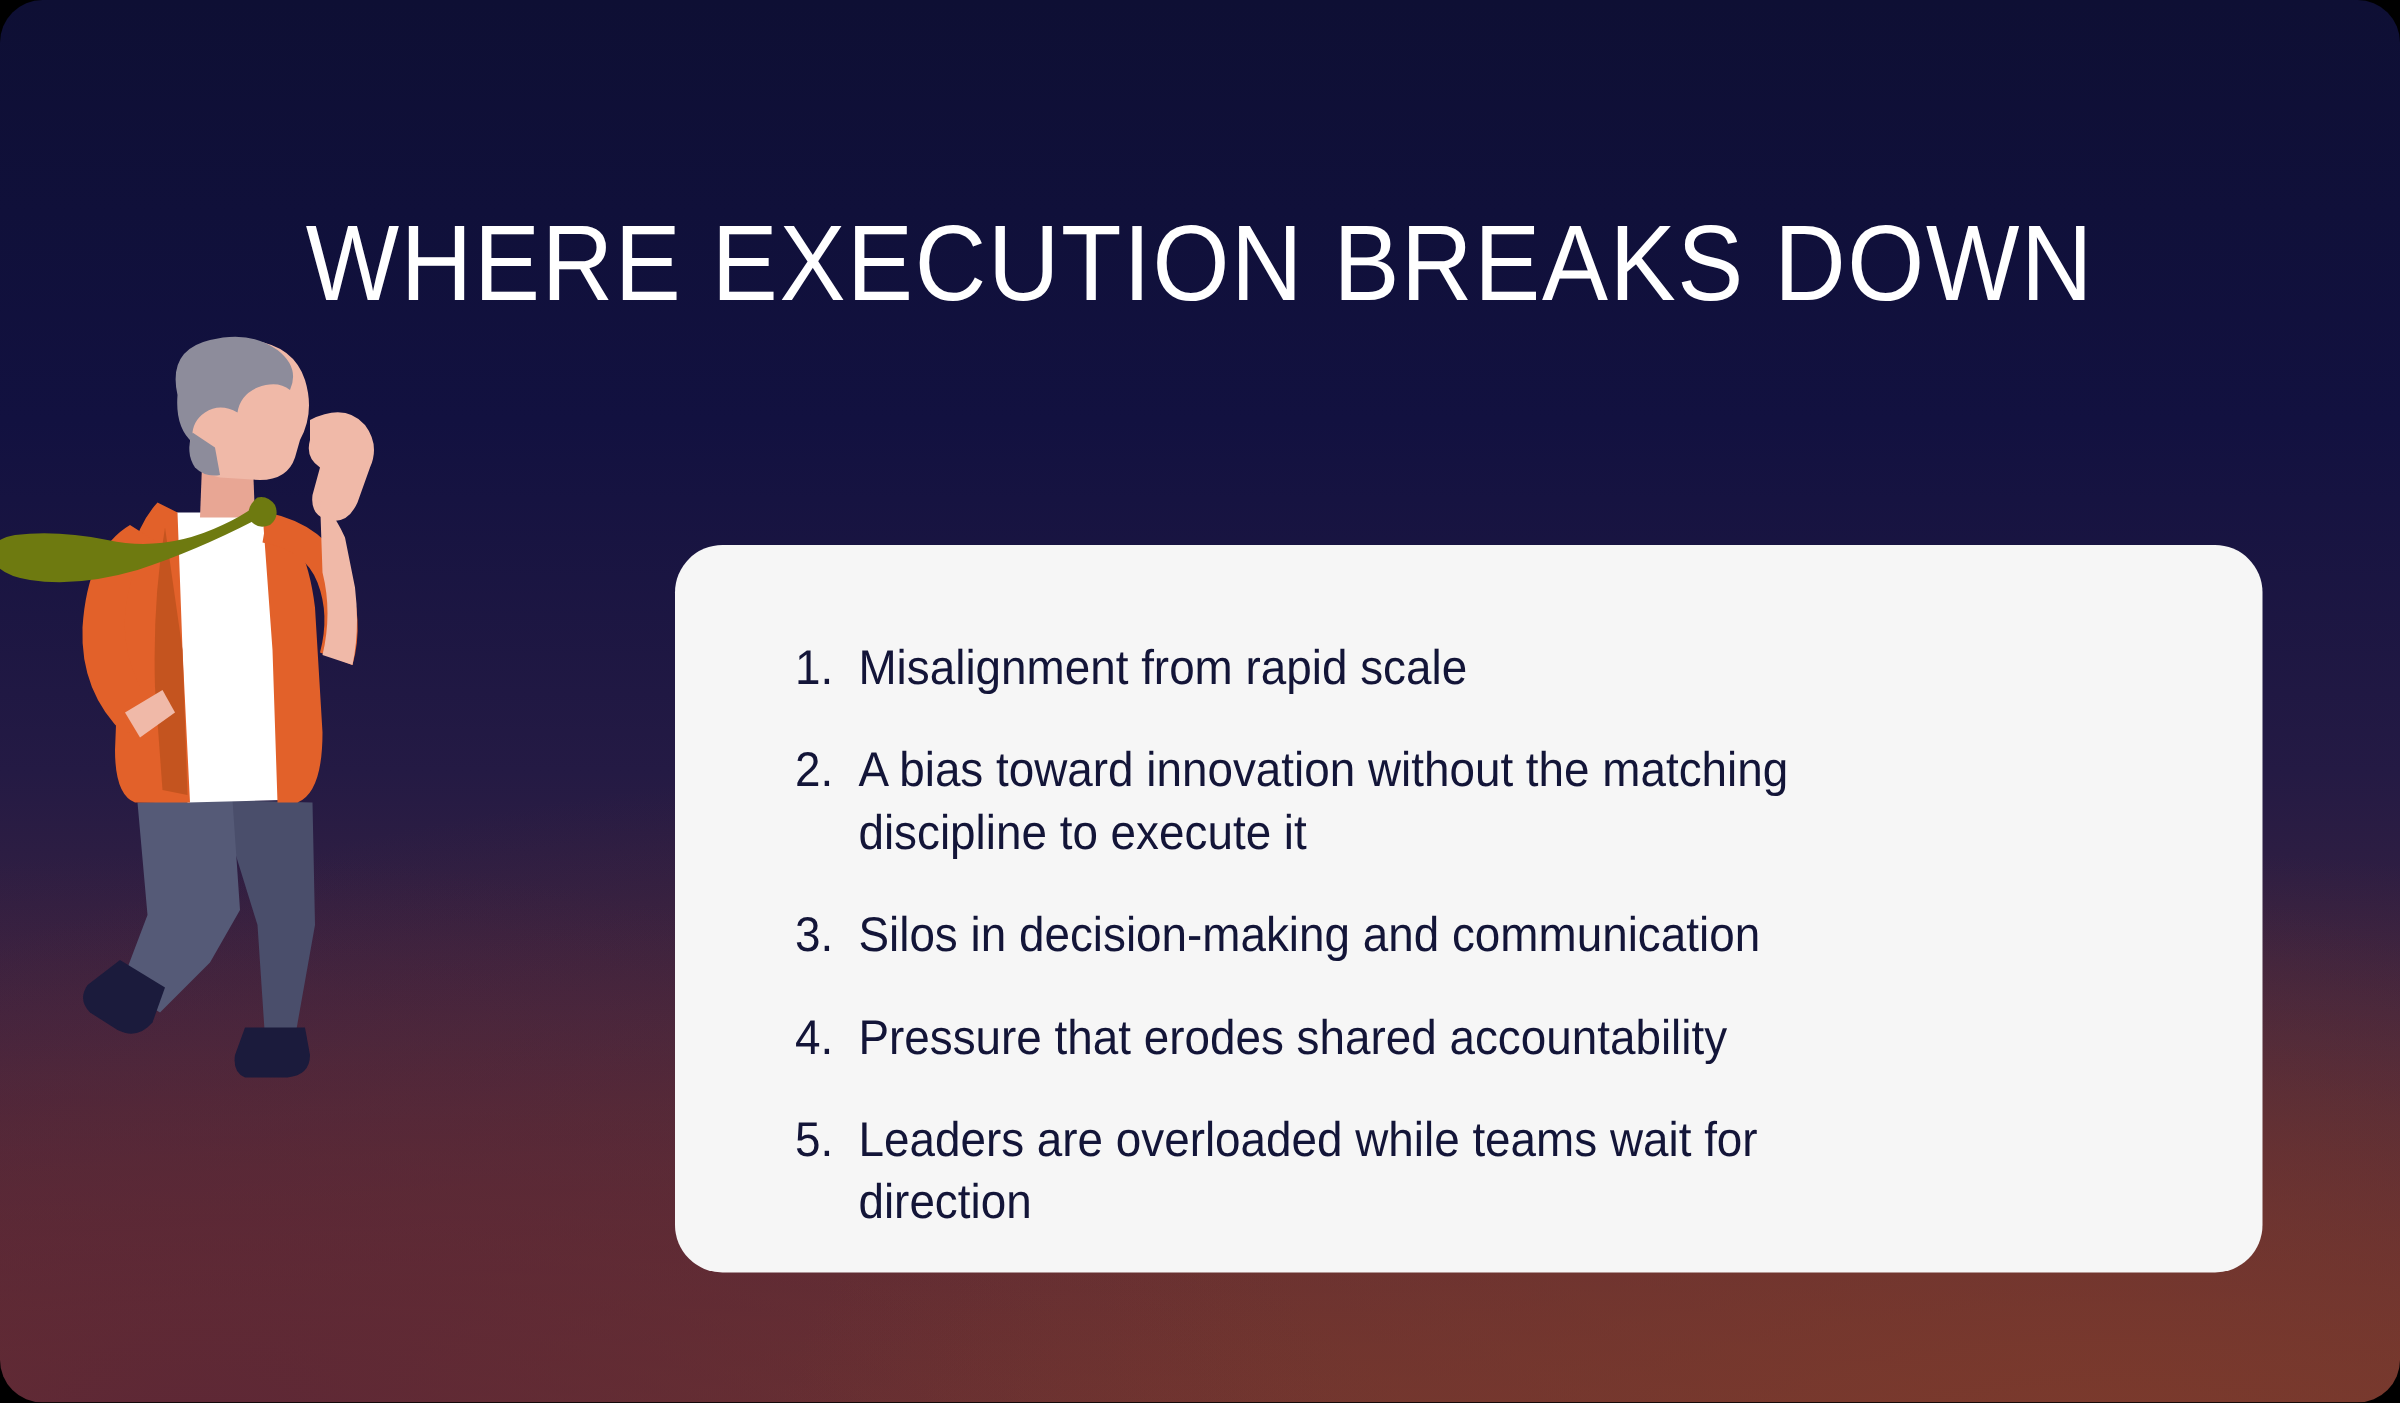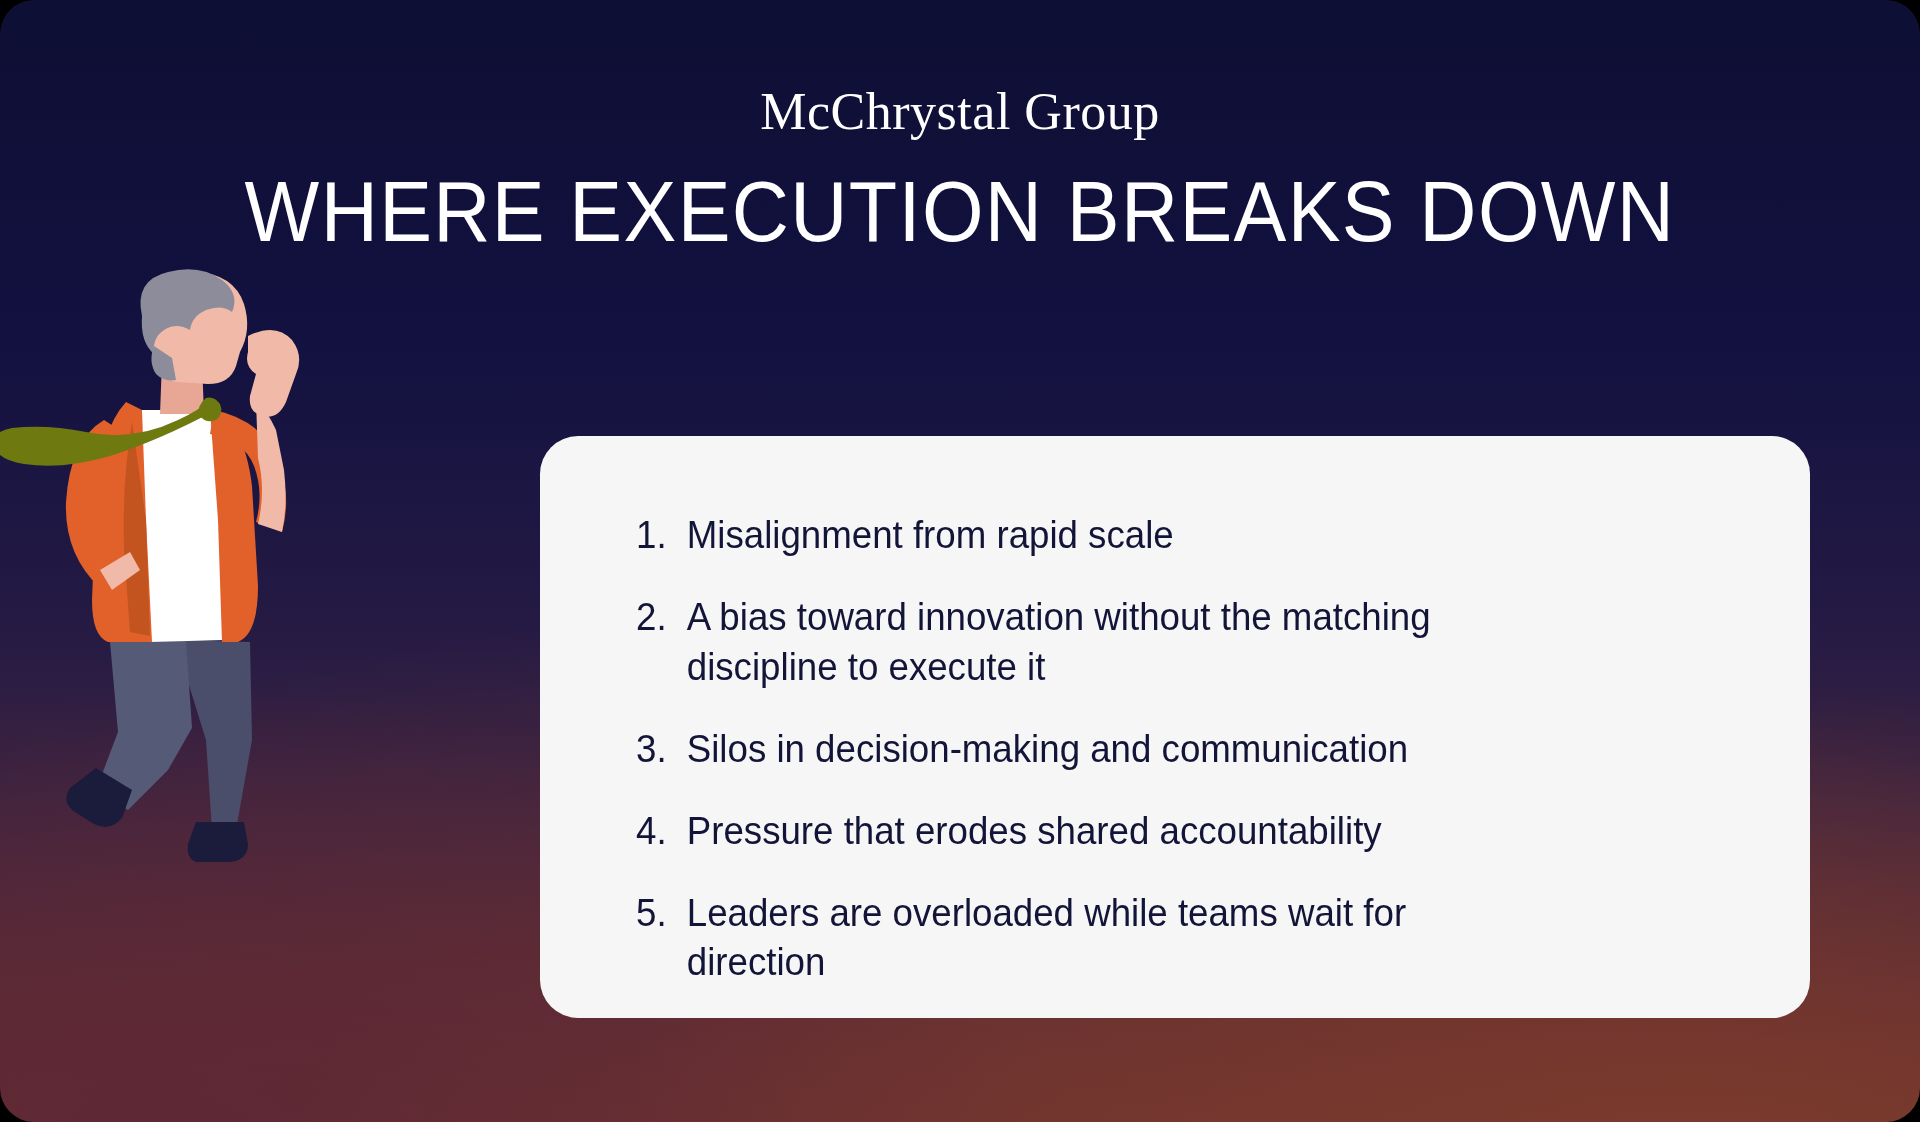--- a/index.html
+++ b/index.html
@@ -100,21 +100,20 @@
     width: 360px;
     height: 620px;
   }
   .person svg { display: block; width: 100%; height: 100%; overflow: visible; }
 </style>
 </head>
 <body>
 
 <div class="slide">
 
-  <div class="logo">McChrystal Group</div>
 
   <div class="headline">WHERE EXECUTION BREAKS DOWN</div>
 
   <div class="person">
     <svg viewBox="0 0 360 620" xmlns="http://www.w3.org/2000/svg">
 
       <path d="M175 370 L250 372 L252 470 L236 560 L212 560 L206 470 Z" fill="#4A4E6B"></path>
       <path d="M196 552 L244 552 L248 574 Q248 590 230 592 L196 592 Q186 588 188 574 Z" fill="#1B1B3C"></path>
 
       <path d="M110 372 L186 370 L192 458 L168 500 L128 540 L96 520 L118 462 Z" fill="#555A77"></path>

